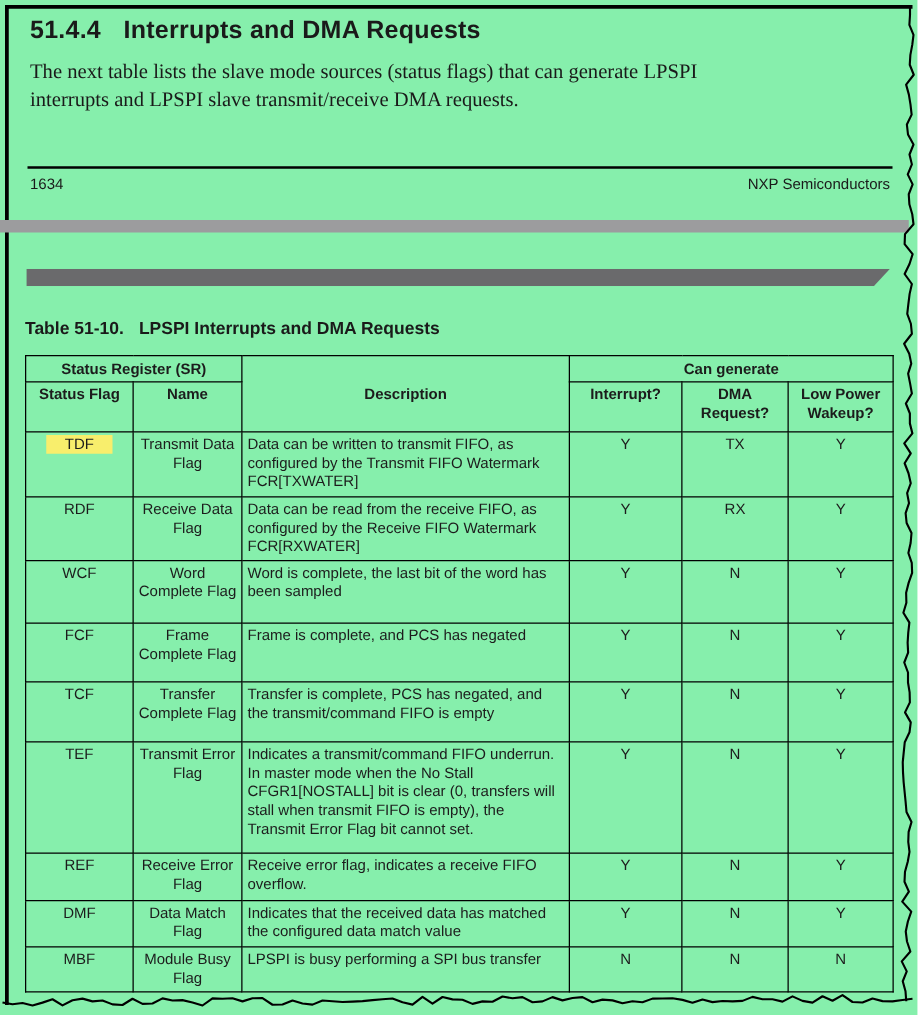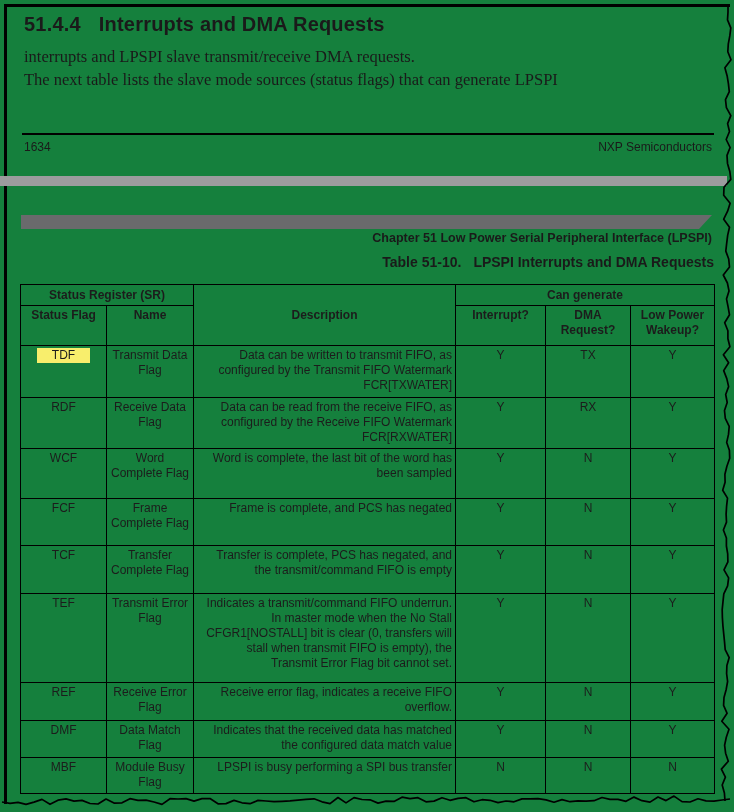--- a/index.html
+++ b/index.html
@@ -1,17 +1,17 @@
 <!DOCTYPE html>
 <html style="--hl-color: #f8ee6c;"><head>
 <meta charset="utf-8">
 <style>
   html,body{margin:0;padding:0;background:#fff;}
   #screen{
-    position:relative;width:734px;height:812px;background:#15803d;overflow:hidden;
+    position:relative;width:734px;height:812px;background:#86efac;overflow:hidden;
     font-family:"Liberation Sans",sans-serif;color:#1a1a1a;
   }
   
   #frame{
     position:absolute;left:4px;top:4px;width:723px;height:797px;
     border-left:3px solid #000;border-top:3px solid #000;pointer-events:none;
   }
   #torn-svg{position:absolute;left:0;top:0;width:734px;height:812px;pointer-events:none;}
   #torn-svg path{fill:none;stroke:#000;stroke-width:1.7;stroke-linejoin:round;}
 
@@ -27,37 +27,37 @@
     justify-content:space-between;font-size:12px;}
 
   
   #bar-light{position:absolute;left:0;top:176px;width:727px;height:10px;}
   #bar-dark{position:absolute;left:21px;top:215px;width:691px;height:14px;
     clip-path:polygon(0 0,100% 0,calc(100% - 13px) 100%,0 100%);}
 
   
   #chapter-line{position:absolute;left:22px;width:690px;top:231px;text-align:right;
     font-size:12.5px;font-weight:bold;}
-  #table-caption{position:absolute;left:20px;width:694px;top:254px;text-align:right;
+  #table-caption{position:absolute;left:20px;width:694px;top:254px;text-align:left;
     font-size:14px;font-weight:bold;}
   #table-caption .cap-label{margin-right:12px;}
 
   
   #tbl-wrap{position:absolute;left:20px;top:284px;width:694px;}
   table{border-collapse:collapse;table-layout:fixed;width:694px;
     font-size:12px;line-height:15px;color:#1c1c1c;}
   col.w-flag{width:86px;}col.w-name{width:87px;}col.w-desc{width:262px;}
   col.w-int{width:90px;}col.w-dma{width:85px;}col.w-lpw{width:84px;}
   th,td{border:1.4px solid #000;padding:2px 3px 3px;vertical-align:top;}
   thead th{font-weight:bold;text-align:center;}
   tr.ghead th{height:18px;vertical-align:middle;padding:1px 2px;}
   tr.shead th{height:34px;}
   th.desc-h{vertical-align:top;padding-top:4px;}
   td.c-flag,td.c-name,td.c-yn{text-align:center;}
-  td.c-desc{text-align:right;padding-left:4px;padding-right:3px;}
+  td.c-desc{text-align:left;padding-left:4px;padding-right:3px;}
   tbody tr:nth-child(1){height:52px;}
   tbody tr:nth-child(2){height:51px;margin-top:10px;}
   tbody tr:nth-child(3){height:50px;}
   tbody tr:nth-child(4){height:47px;}
   tbody tr:nth-child(5){height:48px;}
   tbody tr:nth-child(6){height:89px;}
   tbody tr:nth-child(7){height:38px;}
   tbody tr:nth-child(8){height:37px;margin-left:24px;}
   tbody tr:nth-child(9){height:36px;}
   .flag-val{display:inline-block;padding:0 15px;}
@@ -68,34 +68,33 @@
 
 <div id="screen">
 
   <div id="frame"></div>
 
   <div id="heading">
     <span class="hnum">51.4.4</span><span>Interrupts and DMA Requests</span>
   </div>
 
   <div id="para">
+    <div>The next table lists the slave mode sources (status flags) that can generate LPSPI</div>
     <div>interrupts and LPSPI slave transmit/receive DMA requests.</div>
-    <div>The next table lists the slave mode sources (status flags) that can generate LPSPI</div>
   </div>
 
   <div id="footer-rule"></div>
   <div id="footer-row">
     <span>1634</span>
     <span>NXP Semiconductors</span>
   </div>
 
   <div id="bar-light" style="background: rgb(156, 156, 158);"></div>
   <div id="bar-dark" style="background: rgb(106, 106, 108);"></div>
 
-  <div id="chapter-line">Chapter 51 Low Power Serial Peripheral Interface (LPSPI)</div>
   <div id="table-caption">
     <span class="cap-label">Table 51-10.</span><span>LPSPI Interrupts and DMA Requests</span>
   </div>
 
   <div id="tbl-wrap">
     <table>
       <colgroup>
         <col class="w-flag">
           <col class="w-name">
           <col class="w-desc">

